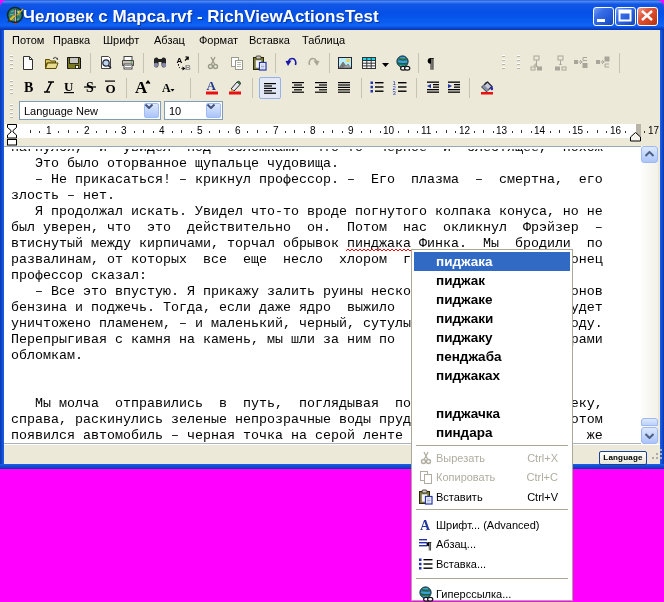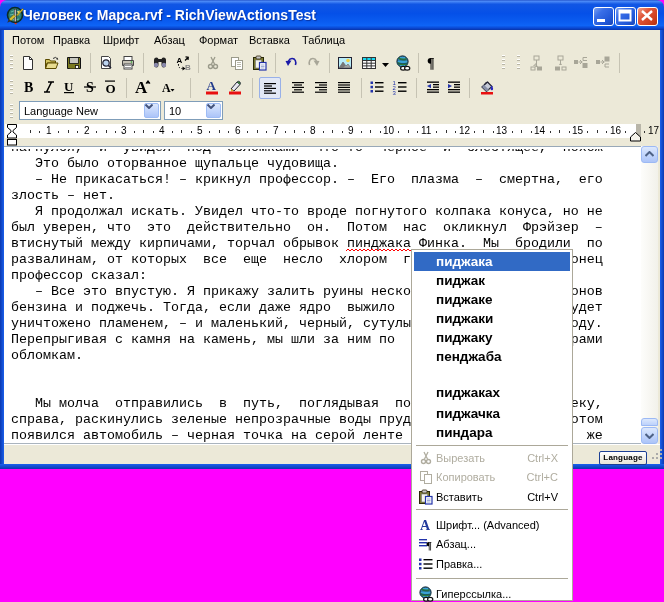--- a/index.html
+++ b/index.html
@@ -1,21 +1,21 @@
 <!DOCTYPE html>
 <html><head><meta charset="utf-8">
 <style>
 html,body{margin:0;padding:0;}
 body{width:664px;height:602px;background:#FF00FF;position:relative;overflow:hidden;
  font-family:"Liberation Sans",sans-serif;}
 .abs{position:absolute;}
 #titlebar{position:absolute;left:0;top:0;width:664px;height:30px;
  background:linear-gradient(180deg,#2050c8 0%,#4e8cf8 4%,#1156e4 14%,#0550e8 45%,#0a5cf0 72%,#0e64f6 85%,#0a46d0 94%,#0834a8 100%);
  border-radius:7px 7px 0 0;}
-#titletext{position:absolute;left:23px;top:7px;color:#fff;font-size:14px;font-weight:bold;
+#titletext{position:absolute;left:23px;top:7px;color:#fff;font-size:17px;font-weight:bold;
  text-shadow:1px 1px 1px #0831a0;}
 .winbtn{position:absolute;top:7px;width:21px;height:19px;border-radius:3px;
  border:1px solid #fff;box-sizing:border-box;}
 .borderL{position:absolute;left:0;top:30px;width:4px;height:439px;background:linear-gradient(90deg,#0a38b0,#1a60ec);}
 .borderR{position:absolute;left:660px;top:30px;width:4px;height:439px;background:linear-gradient(90deg,#1a60ec,#0a38b0);}
 .borderB{position:absolute;left:0;top:464px;width:664px;height:5px;background:linear-gradient(180deg,#1a60ec,#0a38b0);}
 #client{position:absolute;left:4px;top:30px;width:656px;height:434px;background:#ECE9D8;}
 #menubar{position:absolute;left:4px;top:30px;width:656px;height:21px;font-size:11px;color:#000;}
 #menubar span{position:absolute;top:4px;}
 .grip{position:absolute;width:3px;background:repeating-linear-gradient(180deg,#fff 0 1px,#b8b5a5 1px 2px,#ece9d8 2px 4px);}
@@ -497,21 +497,21 @@
     </div>
     <div class="mi bold" style="top:59px;">
       <span class="txt">пиджаки</span>
     </div>
     <div class="mi bold" style="top:78px;">
       <span class="txt">пиджаку</span>
     </div>
     <div class="mi bold" style="top:97px;">
       <span class="txt">пенджаба</span>
     </div>
-    <div class="mi bold" style="top:116px;margin-top:17px;">
+    <div class="mi bold" style="top:116px;">
       <span class="txt">пиджаках</span>
     </div>
     <div class="mi bold" style="top:154px;">
       <span class="txt">пиджачка</span>
     </div>
     <div class="mi bold" style="top:173px;">
       <span class="txt">пиндара</span>
     </div>
     <div class="msep" style="top:195px;"></div>
     <div class="mi dis" style="top:199px;">
@@ -560,21 +560,21 @@
     </div>
     <div class="mi " style="top:305px;">
       <svg class="micon" viewBox="0 0 16 16">
         <rect x="1" y="2.5" width="2.5" height="2.5" fill="#23a"></rect>
         <rect x="1" y="6.8" width="2.5" height="2.5" fill="#23a"></rect>
         <rect x="1" y="11" width="2.5" height="2.5" fill="#23a"></rect>
         <rect x="5.5" y="3" width="9" height="1.4" fill="#000"></rect>
         <rect x="5.5" y="7.3" width="9" height="1.4" fill="#000"></rect>
         <rect x="5.5" y="11.5" width="9" height="1.4" fill="#000"></rect>
       </svg>
-      <span class="txt">Правка...</span>
+      <span class="txt">Вставка...</span>
     </div>
     <div class="msep" style="top:328px;"></div>
     <div class="mi" style="top:335px;">
       <svg class="micon" viewBox="0 0 16 16">
         <circle cx="7.5" cy="6.5" r="5.5" fill="#3aa0d8" stroke="#222" stroke-width="1"></circle>
         <path d="M3.5,3 q3,2.5 8,1 M2.5,8 q4,2 10,0.5" stroke="#2a7a3a" stroke-width="2" fill="none"></path>
         <path d="M7.5,1 a5.5,5.5 0 0 0 0,11 M7.5,1 a5.5,5.5 0 0 1 0,11 M2.2,5 h10.6 M2.4,8.5 h10.2" stroke="#1a4a6a" stroke-width="0.7" fill="none"></path>
         <ellipse cx="8.2" cy="13.2" rx="2.6" ry="1.9" fill="#fff" stroke="#111" stroke-width="1.2"></ellipse>
         <ellipse cx="12.2" cy="13.2" rx="2.6" ry="1.9" fill="#fff" stroke="#111" stroke-width="1.2"></ellipse>
       </svg>

